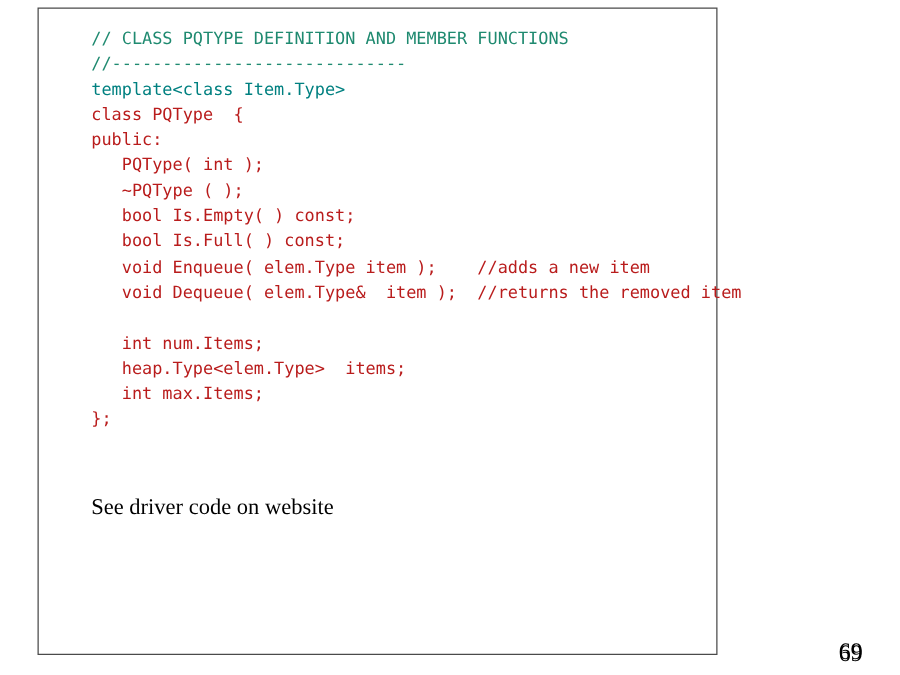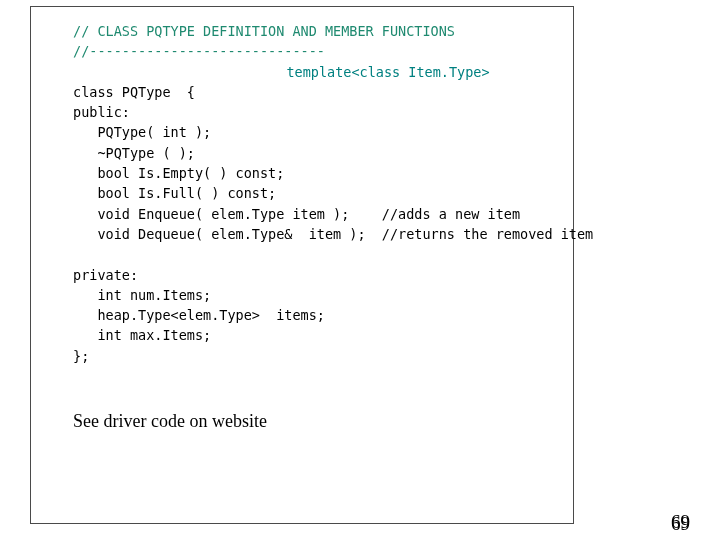--- a/index.html
+++ b/index.html
@@ -29,37 +29,36 @@
     position: absolute;
     left: 42px;
     top: 14px;
     width: 630px;
   }
   .line {
     font-family: "DejaVu Sans Mono", monospace;
     font-size: 13.5px;
     line-height: 20.3px;
     white-space: pre;
-    color: #000000;
+    color: #b91c1c;
     letter-spacing: 0px;
   }
   .comment {
     color: #1f8a70;
   }
   .teal {
     color: #008080;
-    text-align: center;
   }
   .blank {
     height: 20.3px;
   }
   #note {
     position: absolute;
     left: 42px;
-    top: 404px;
+    top: 388px;
     font-family: "Liberation Serif", serif;
     font-size: 18px;
     color: #000000;
     white-space: pre;
   }
   #pagenum {
     position: absolute;
     left: 640px;
     top: 492px;
     font-family: "Liberation Serif", serif;
@@ -85,21 +84,20 @@
         <div class="line teal">template&lt;class Item.Type&gt;</div>
         <div class="line">class PQType  {</div>
         <div class="line">public:</div>
         <div class="line">   PQType( int );</div>
         <div class="line">   ~PQType ( );</div>
         <div class="line">   bool Is.Empty( ) const;</div>
         <div class="line">   bool Is.Full( ) const;</div>
         <div class="line">   void Enqueue( elem.Type item );    //adds a new item</div>
         <div class="line">   void Dequeue( elem.Type&amp;  item );  //returns the removed item</div>
         <div class="line blank"></div>
-        <div class="line">private:</div>
         <div class="line">   int num.Items;</div>
         <div class="line">   heap.Type&lt;elem.Type&gt;  items;</div>
         <div class="line">   int max.Items;</div>
         <div class="line">};</div>
       </div>
     <div id="note">See driver code on website</div>
     <div id="pagenum">
       <span>69</span>
       <span class="overlay">69</span>
     </div>

